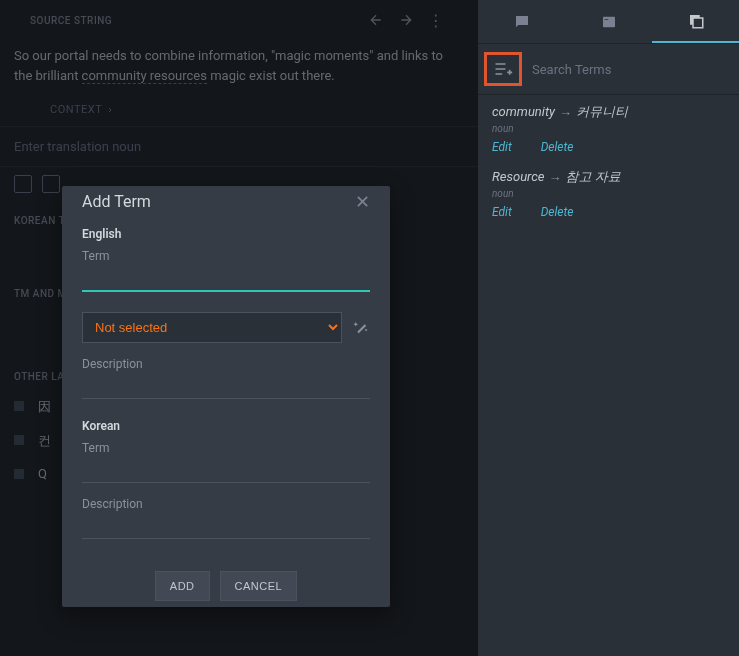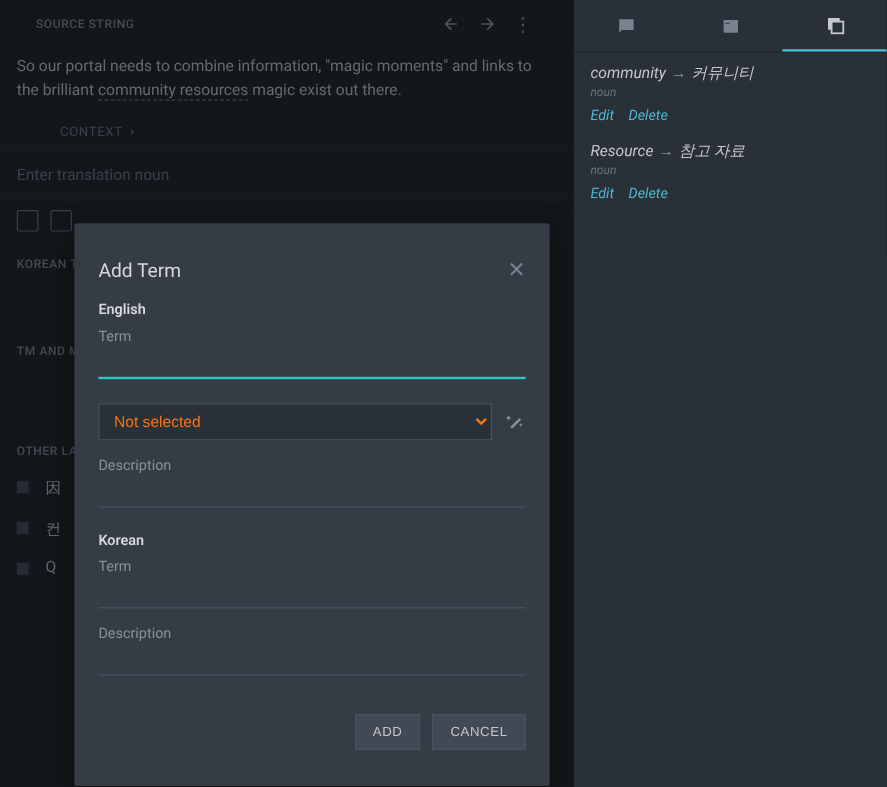--- a/index.html
+++ b/index.html
@@ -75,51 +75,51 @@
 .terminology-header {
   display: flex; justify-content: space-between; align-items: center;
   padding: 14px 14px 10px; font-size: 10px; letter-spacing: 0.5px;
 }
 .terminology-header .title { color: #8a919c; font-weight: 500; }
 .terminology-header .manage { color: #4db6d0; cursor: pointer; }
 .term-entry { padding: 8px 14px 6px; font-style: italic; }
 .term-line { font-size: 13px; color: #c4c7cc; }
 .term-arrow { color: #8a919c; margin: 0 4px; }
 .term-meta { font-size: 10px; color: #6b7280; margin-top: 2px; }
-.term-actions { font-size: 12px; margin-top: 6px; display: flex; gap: 12px; }
+.term-actions { font-size: 12px; margin-top: 6px; display: flex; gap: 29px; }
 .term-actions span { color: #4db6d0; cursor: pointer; }
 
 .modal-backdrop {
   position: absolute; left: 0; top: 0; width: 478px; height: 656px;
   background: rgba(0,0,0,0.35);
 }
 .modal {
-  position: absolute; left: 62px; top: 186px; width: 396px;
+  position: absolute; left: 62px; top: 186px; width: 328px;
   background: #363c45; border-radius: 2px;
   box-shadow: 0 8px 24px rgba(0,0,0,0.4);
-  padding: 30px 20px;
+  padding: 6px 20px;
 }
 .modal-header { display: flex; justify-content: space-between; align-items: center; margin-bottom: 16px; }
 .modal-title { font-size: 16px; color: #d5d8dc; font-weight: 400; }
 .modal-close { font-size: 18px; color: #7a8190; cursor: pointer; line-height: 1; }
 .modal-section-label { font-size: 12px; color: #d5d8dc; font-weight: 600; margin-bottom: 8px; }
 .modal-field-label { font-size: 12px; color: #8a919c; margin-bottom: 2px; display: block; }
 .modal-input-line {
   border: none; border-bottom: 1px solid #4a5260; background: transparent;
   width: 100%; padding: 4px 0 6px; font-size: 13px; color: #c4c7cc;
   margin-bottom: 14px;
 }
 .modal-input-line.active { border-bottom: 2px solid #2dc7b8; }
 .pos-row { display: flex; gap: 10px; align-items: center; margin-bottom: 14px; }
 .modal-select {
   flex: 1; background: #2a3038; border: 1px solid #4a5260;
   color: #f97316; font-size: 13px; padding: 6px 8px;
 }
 .wand { width: 18px; height: 18px; color: #8a919c; cursor: pointer; }
-.modal-footer { display: flex; justify-content: flex-end; gap: 10px; margin-top: 18px; }
+.modal-footer { display: flex; justify-content: center; gap: 10px; margin-top: 18px; }
 .modal-btn {
   background: #424954; border: 1px solid #4a5260; color: #c4c7cc;
   font-size: 11px; letter-spacing: 0.5px; padding: 8px 14px;
   cursor: pointer; font-weight: 500;
 }
 .spacer-20 { height: 6px; }
 </style>
 </head>
 <body>
 
@@ -190,20 +190,33 @@
           <rect x="6" y="8" width="5" height="1" fill="#2a3038"></rect>
         </svg>
     </div>
     <div class="tab active">
       <svg viewBox="0 0 24 24" fill="#c4c7cc">
           <rect x="4" y="4" width="13" height="13"></rect>
           <rect x="8" y="8" width="13" height="13" fill="#2a3038" stroke="#c4c7cc" stroke-width="2"></rect>
         </svg>
     </div>
   </div>
+  <div class="search-row">
+    <div class="highlight-box">
+      <div class="add-term-icon">
+        <svg width="20" height="20" viewBox="0 0 24 24" fill="none" stroke="#8a919c" stroke-width="2">
+          <path d="M3 6h12M3 12h12M3 18h8"></path>
+            <path d="M17 16h6M20 13v6"></path>
+        </svg>
+      </div>
+    </div>
+    <div class="search-input-wrap">
+      <span>Search Terms</span>
+    </div>
+  </div>
 
   <div class="term-entry">
     <div class="term-line">
       <span>community</span><span class="term-arrow">→</span><span>커뮤니티</span>
     </div>
     <div class="term-meta">noun</div>
     <div class="term-actions">
       <span>Edit</span>
       <span>Delete</span>
     </div>

